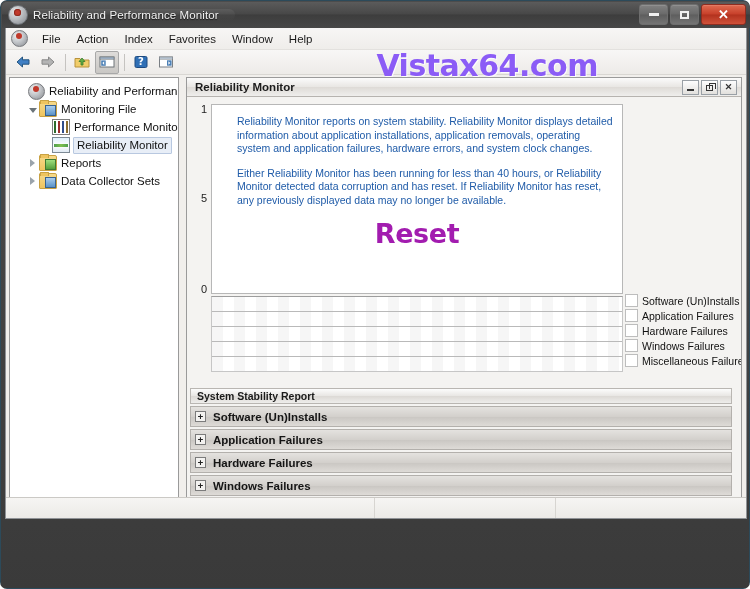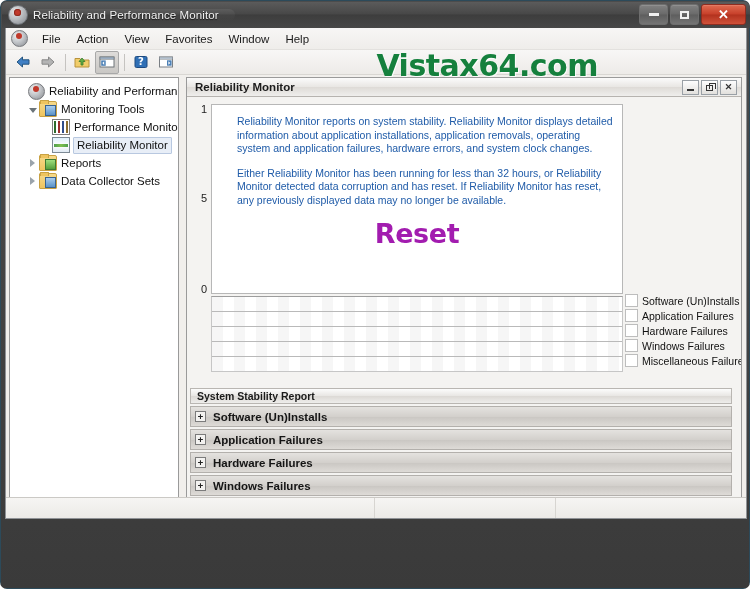--- a/index.html
+++ b/index.html
@@ -176,21 +176,21 @@
     width: 1px; height: 17px;
     background: #c5c3c0;
     margin: 0 4px;
     flex: none;
   }
   .watermark {
     position: absolute;
     right: 148px; top: 20px;
     font-size: 30px;
     font-weight: bold;
-    color: #15803d;
+    color: #8b5cf6;
     letter-spacing: -0.5px;
     text-shadow: 1px 1px 0 rgba(255,255,255,0.85);
     pointer-events: none;
     white-space: nowrap;
     z-index: 9;
     font-family: "DejaVu Sans", sans-serif;
   }
 
   
   .panes {
@@ -532,21 +532,21 @@
         </div>
       </div>
     </div>
 
     <div class="client">
 
       <div class="menubar">
         <div class="menu-icon"></div>
         <div class="menu-item">File</div>
         <div class="menu-item">Action</div>
-        <div class="menu-item">View</div>
+        <div class="menu-item">Index</div>
         <div class="menu-item">Favorites</div>
         <div class="menu-item">Window</div>
         <div class="menu-item">Help</div>
       </div>
 
       <div class="toolbar">
         <div class="tbar-btn">
           <svg width="16" height="14" viewBox="0 0 16 14">
             <path d="M7.5 2 L2 7 L7.5 12 L7.5 9.2 L14 9.2 L14 4.8 L7.5 4.8 Z" fill="#3f7fc4" stroke="#24557f" stroke-width="1"></path>
           </svg>
@@ -599,21 +599,21 @@
               <span class="twisty"></span>
               <span class="ticon globe"></span>
               <span class="tree-label">Reliability and Performance</span>
             </div>
 
             <div class="tree-row" style="padding-left:13px;">
               <span class="twisty expanded"></span>
               <span class="ticon folder blue">
                   <span class="badge"></span>
                 </span>
-              <span class="tree-label">Monitoring Tools</span>
+              <span class="tree-label">Monitoring File</span>
             </div>
 
             <div class="tree-row" style="padding-left:39px;">
               <span class="ticon chart">
                   <span class="bars"></span>
                 </span>
               <span class="tree-label">Performance Monitor</span>
             </div>
 
             <div class="tree-row selected" style="padding-left:39px;">
@@ -665,21 +665,21 @@
 
             <div class="y-axis">
               <div class="y-tick" style="top:0px;">1</div>
               <div class="y-tick" style="top:89px;">5</div>
               <div class="y-tick" style="top:180px;">0</div>
             </div>
 
             <div class="chart-box">
               <div class="chart-msg">
                 <p>Reliability Monitor reports on system stability. Reliability Monitor displays detailed information about application installations, application removals, operating system and application failures, hardware errors, and system clock changes.</p>
-                <p>Either Reliability Monitor has been running for less than 32 hours, or Reliability Monitor detected data corruption and has reset. If Reliability Monitor has reset, any previously displayed data may no longer be available.</p>
+                <p>Either Reliability Monitor has been running for less than 40 hours, or Reliability Monitor detected data corruption and has reset. If Reliability Monitor has reset, any previously displayed data may no longer be available.</p>
               </div>
               <div class="reset-word">Reset</div>
             </div>
 
             <div class="grid-area">
               <div class="hline" style="top:14px;"></div>
               <div class="hline" style="top:29px;"></div>
               <div class="hline" style="top:44px;"></div>
               <div class="hline" style="top:59px;"></div>
             </div>

